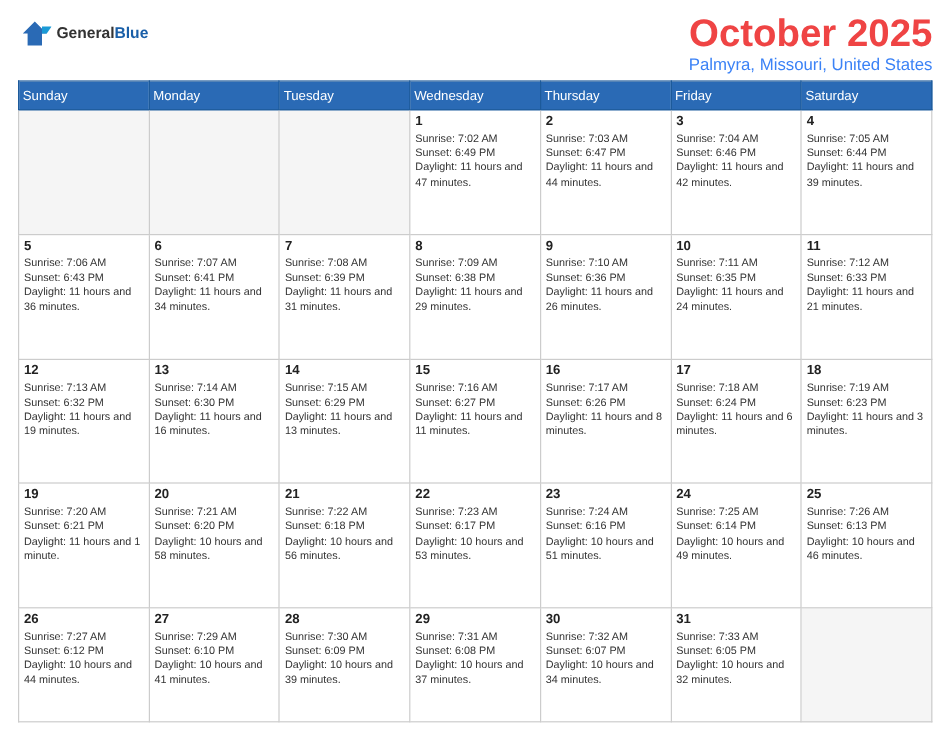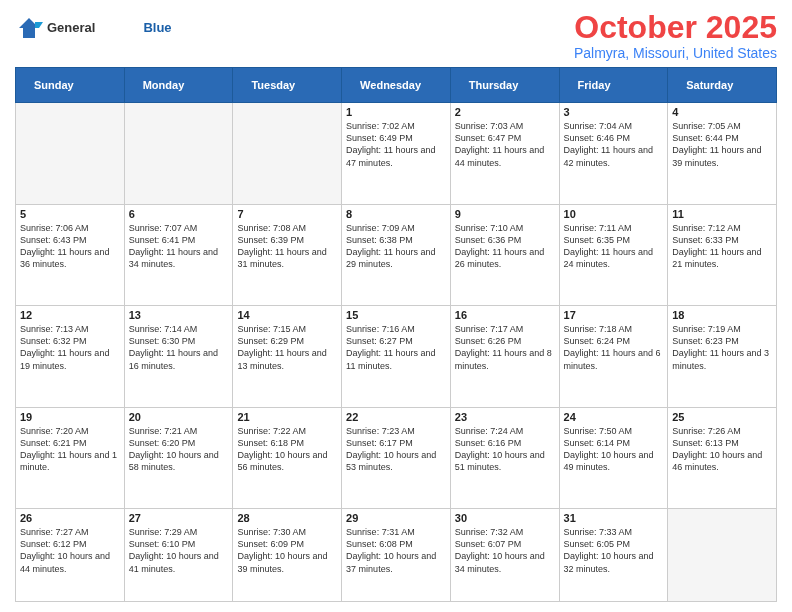--- a/index.html
+++ b/index.html
@@ -29,21 +29,21 @@
       margin-top: 4px;
     }
     .logo-text {
       display: flex;
       flex-direction: row;
       font-size: 13px;
       font-weight: bold;
       line-height: 1.1;
     }
     .logo-general { color: #333; }
-    .logo-blue { color: #1a5fa8; margin-left: 48px; }
+    .logo-blue { color: #1a5fa8; }
     .logo-icon {
       width: 28px;
       height: 28px;
       margin-right: 4px;
     }
     .title-block {
       text-align: right;
     }
     .title-block h1 {
       font-size: 32px;
@@ -60,25 +60,25 @@
       flex: 1;
       border: 1px solid #ccc;
       border-collapse: collapse;
       width: 100%;
       table-layout: fixed;
     }
     .calendar th {
       background: #2a6ab5;
       color: #fff;
       font-size: 11px;
-      font-weight: bold;
-      padding: 4px 18px;
+      font-weight: normal;
+      padding: 4px 3px;
       text-align: left;
       border: 1px solid #1d5a9a;
-      height: 35px;
+      height: 24px;
     }
     .calendar td {
       border: 1px solid #ccc;
       vertical-align: top;
       padding: 3px 4px;
       font-size: 9.2px;
       color: #333;
       height: 82px;
       background: #fff;
     }
@@ -279,21 +279,21 @@
             <div class="cell-text">Daylight: 10 hours and 53 minutes.</div>
           </td>
           <td>
             <span class="day-num">23</span>
             <div class="cell-text">Sunrise: 7:24 AM</div>
             <div class="cell-text">Sunset: 6:16 PM</div>
             <div class="cell-text">Daylight: 10 hours and 51 minutes.</div>
           </td>
           <td>
             <span class="day-num">24</span>
-            <div class="cell-text">Sunrise: 7:50 AM</div>
+            <div class="cell-text">Sunrise: 7:25 AM</div>
             <div class="cell-text">Sunset: 6:14 PM</div>
             <div class="cell-text">Daylight: 10 hours and 49 minutes.</div>
           </td>
           <td>
             <span class="day-num">25</span>
             <div class="cell-text">Sunrise: 7:26 AM</div>
             <div class="cell-text">Sunset: 6:13 PM</div>
             <div class="cell-text">Daylight: 10 hours and 46 minutes.</div>
           </td>
         </tr>

